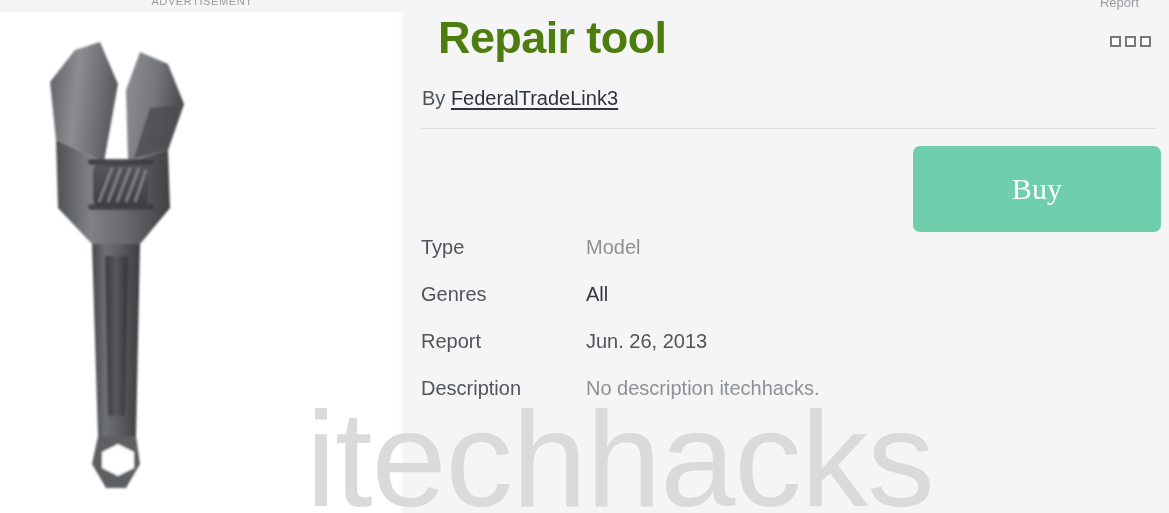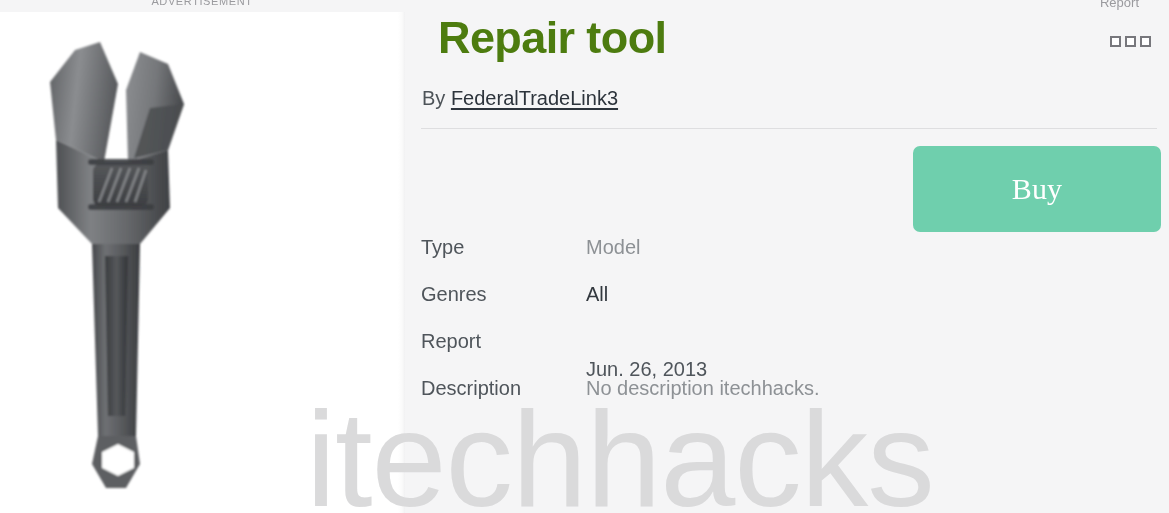--- a/index.html
+++ b/index.html
@@ -167,21 +167,20 @@
     top: 0;
     font-size: 20px;
     color: #8d9195;
     white-space: nowrap;
   }
   .info-value.strong {
     color: #33393f;
   }
   .info-value.dark {
     color: #4f555b;
-    margin-top: 28px;
   }
 
   
   .watermark {
     position: absolute;
     left: 306px;
     top: 392px;
     font-size: 135px;
     line-height: 1;
     color: #d9d9da;

